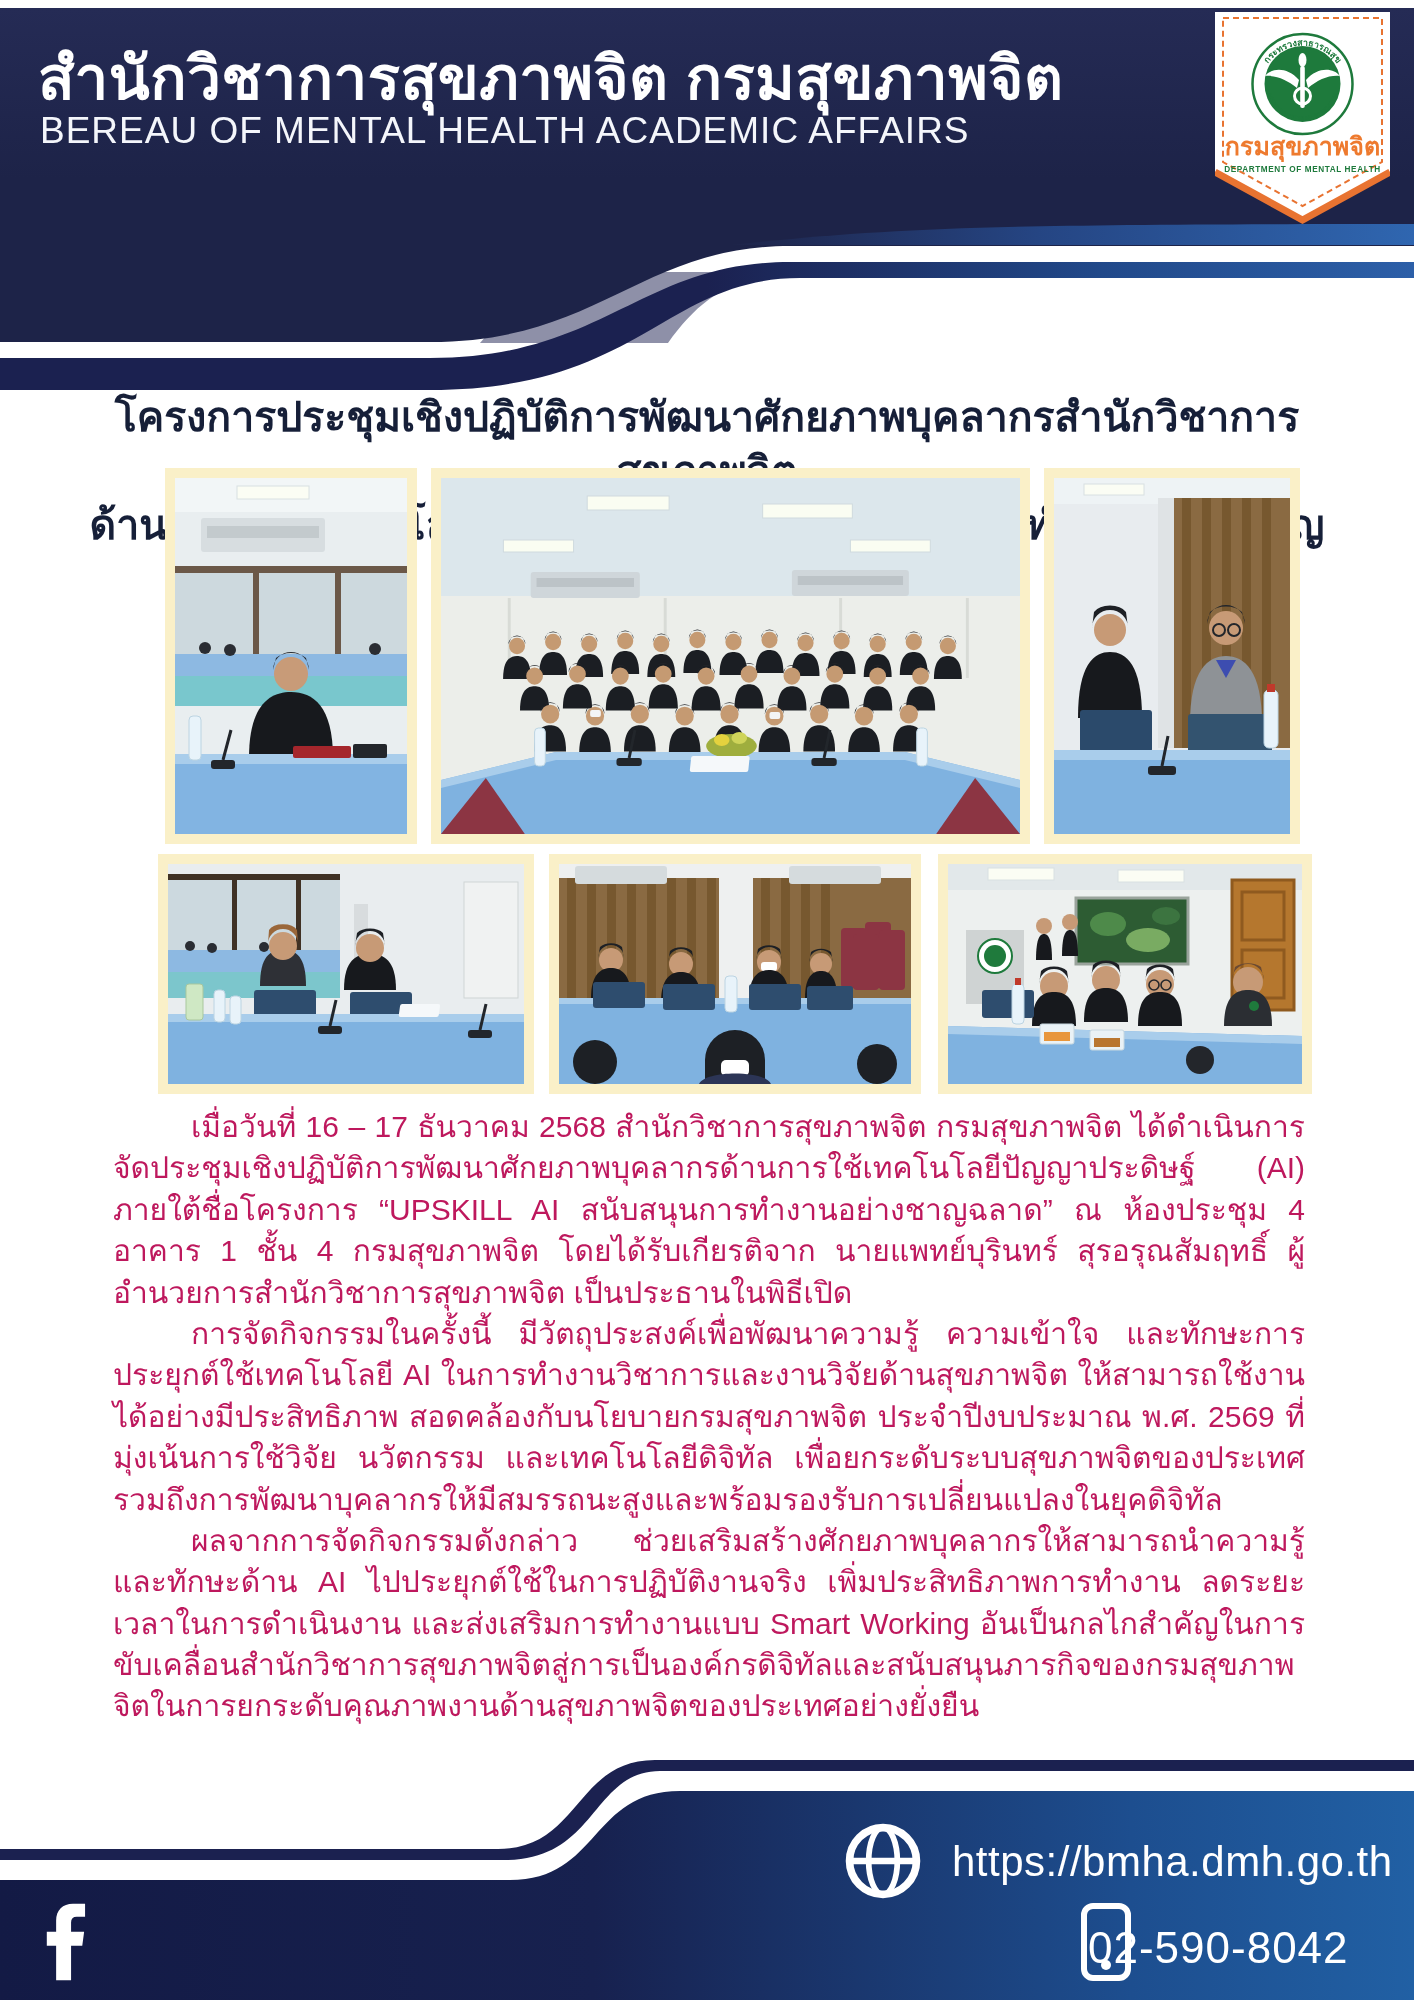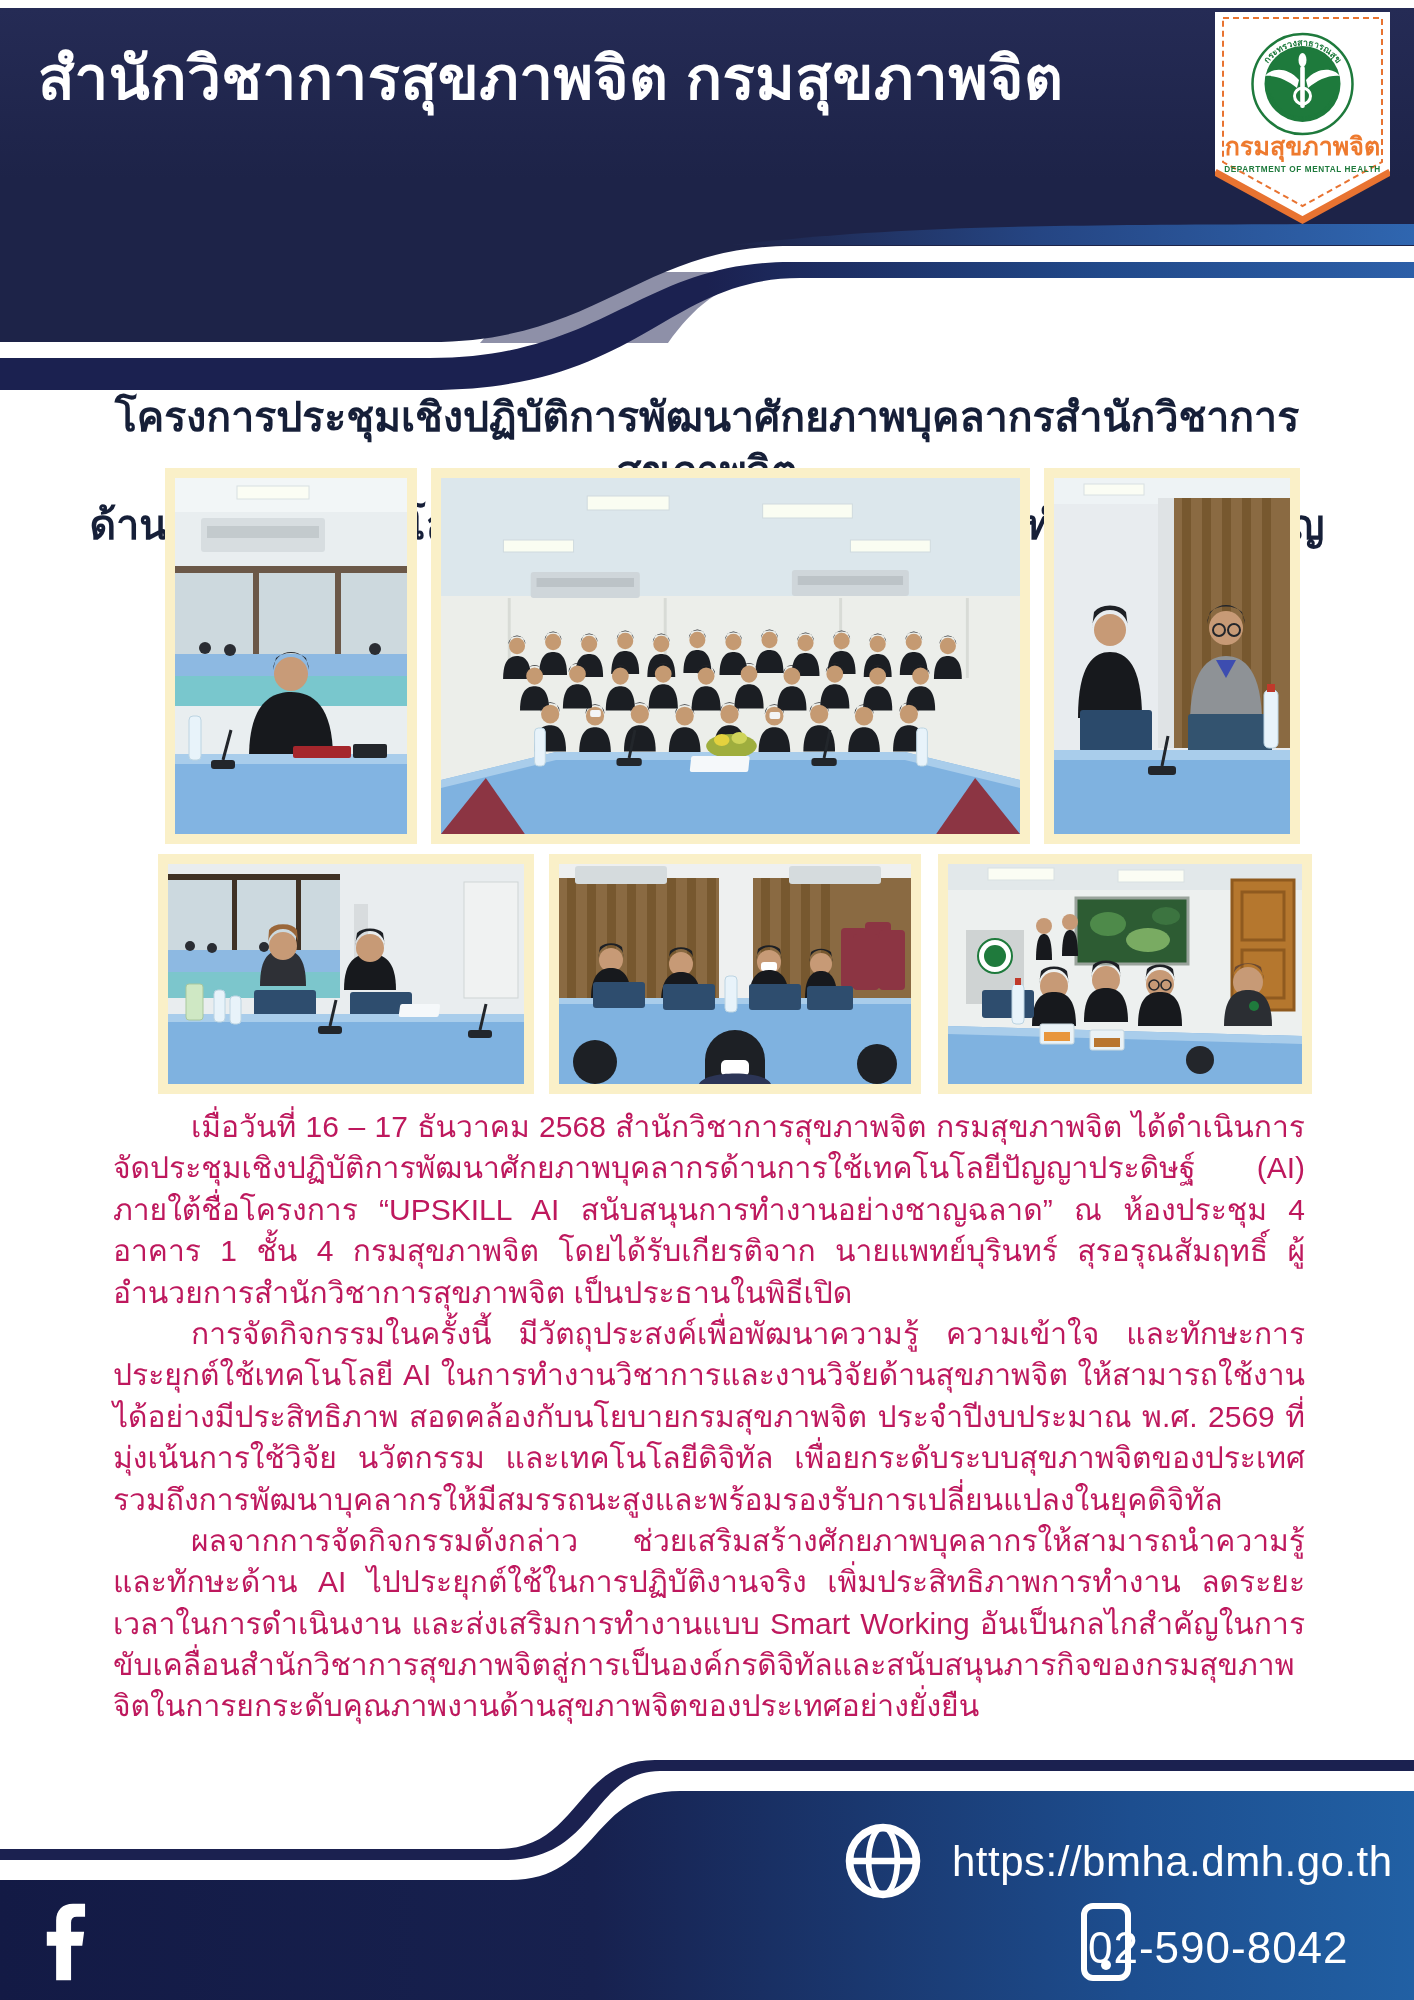--- a/index.html
+++ b/index.html
@@ -41,20 +41,21 @@
   .fb{left:44px;top:1893px;width:56px;height:82px;}
   .phone{left:1080px;top:1895px;width:52px;height:78px;}
 </style>
 </head>
 <body>
 
 <div class="page">
 
   <div class="header">
     <div class="header-title-th">สำนักวิชาการสุขภาพจิต กรมสุขภาพจิต</div>
+    <div class="header-title-en">BEREAU OF MENTAL HEALTH ACADEMIC AFFAIRS</div>
   </div>
 
   <svg class="divider" viewBox="0 0 1414 212" preserveAspectRatio="none">
     <defs>
       <linearGradient id="sliverGrad" x1="0" y1="0" x2="1" y2="0">
         <stop offset="0" stop-color="#1e2449"></stop>
           <stop offset="0.45" stop-color="#254583"></stop>
           <stop offset="1" stop-color="#2f66b0"></stop>
       </linearGradient>
       <linearGradient id="bandGrad" x1="0" y1="0" x2="1" y2="0">

